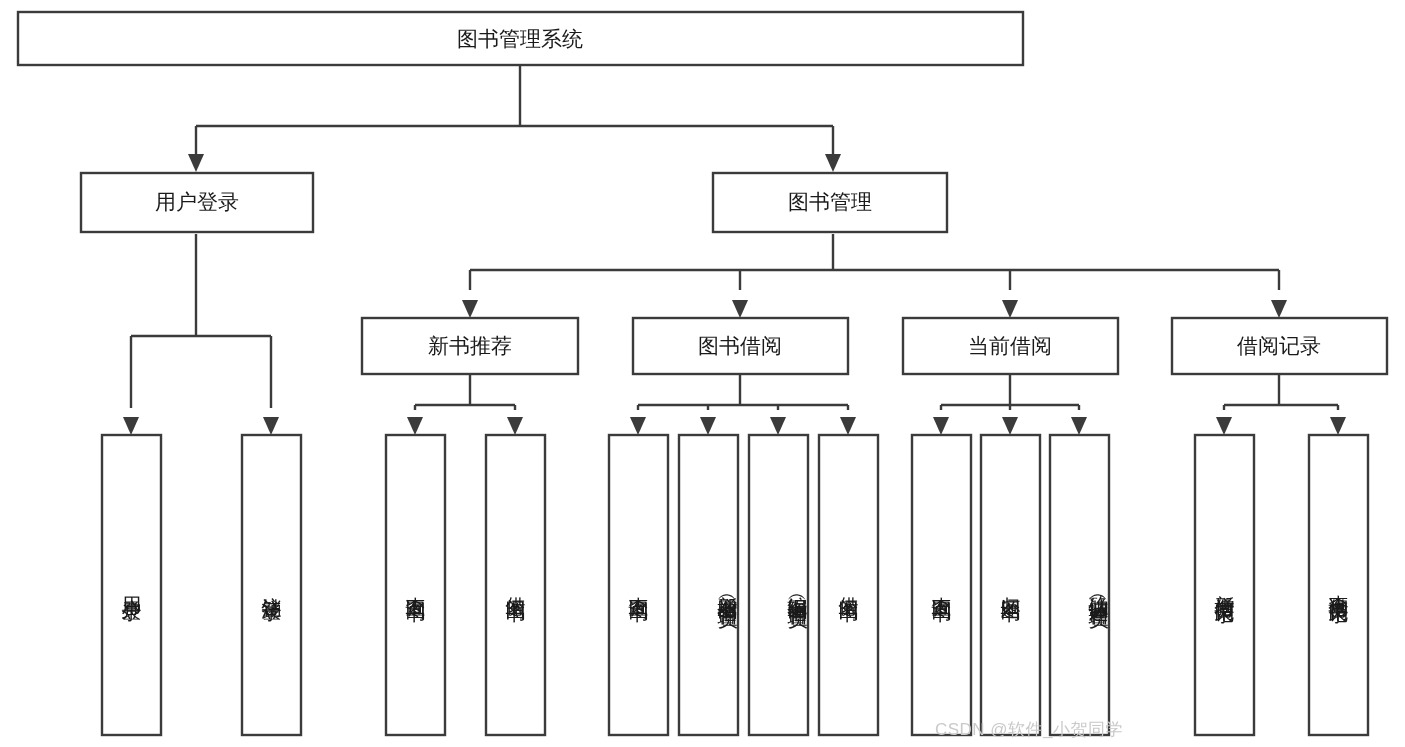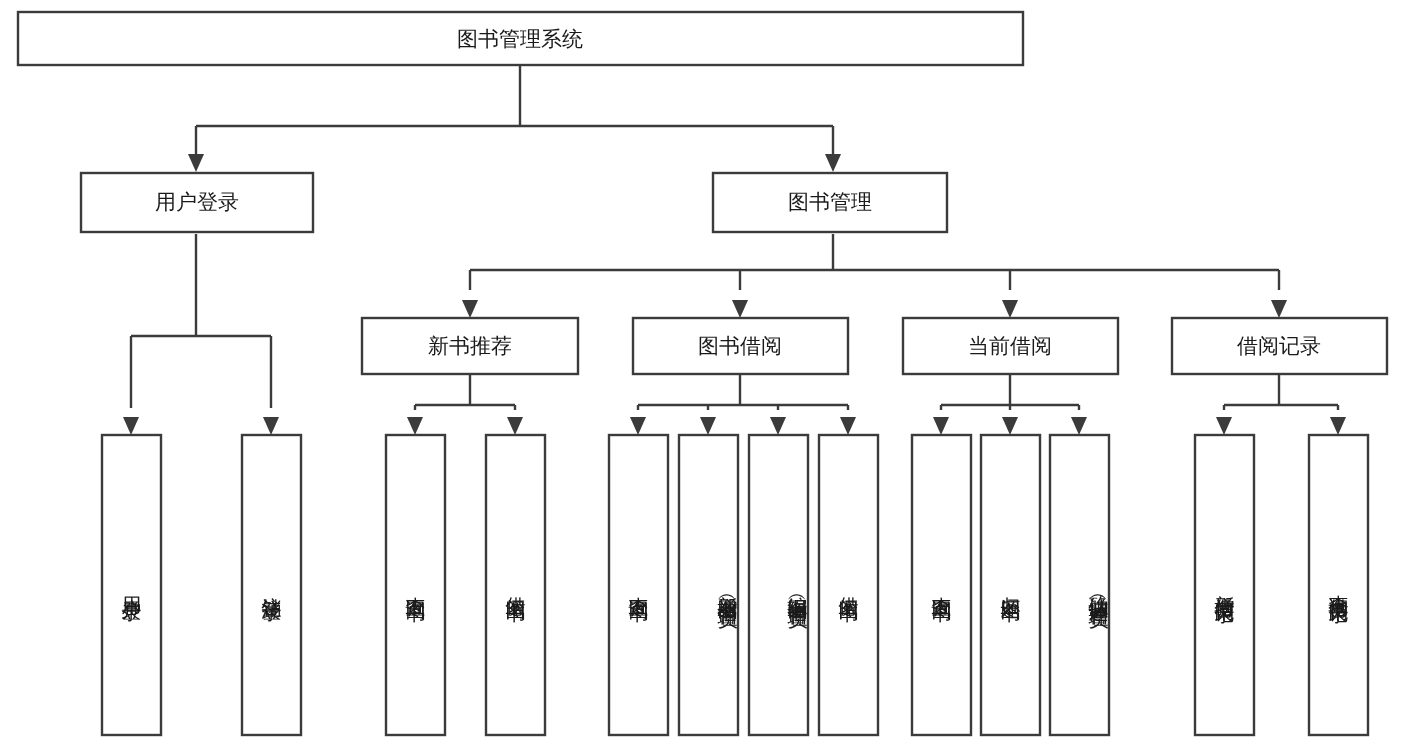--- a/index.html
+++ b/index.html
@@ -228,14 +228,15 @@
   <div class="node-label-v" style="left:749px; top:435px; width:59px; height:300px; display:flex; align-items:flex-start; justify-content:center; padding-top:8px; box-sizing:border-box;">编辑图书（管理员）</div>
   <div class="node-label-v" style="left:819px; top:435px; width:59px; height:300px; display:flex; align-items:center; justify-content:center;">借阅图书</div>
 
   <div class="node-label-v" style="left:912px; top:435px; width:59px; height:300px; display:flex; align-items:center; justify-content:center;">查询图书</div>
   <div class="node-label-v" style="left:981px; top:435px; width:59px; height:300px; display:flex; align-items:center; justify-content:center;">归还图书</div>
   <div class="node-label-v" style="left:1050px; top:435px; width:59px; height:300px; display:flex; align-items:flex-start; justify-content:center; padding-top:8px; box-sizing:border-box;">确认归还（管理员）</div>
 
   <div class="node-label-v" style="left:1195px; top:435px; width:59px; height:300px; display:flex; align-items:center; justify-content:center;">新增借阅记录</div>
   <div class="node-label-v" style="left:1309px; top:435px; width:59px; height:300px; display:flex; align-items:center; justify-content:center;">查询借阅记录</div>
 
+  <div class="watermark">CSDN @软件_小贺同学</div>
 
 </div>
 
 </body></html>

